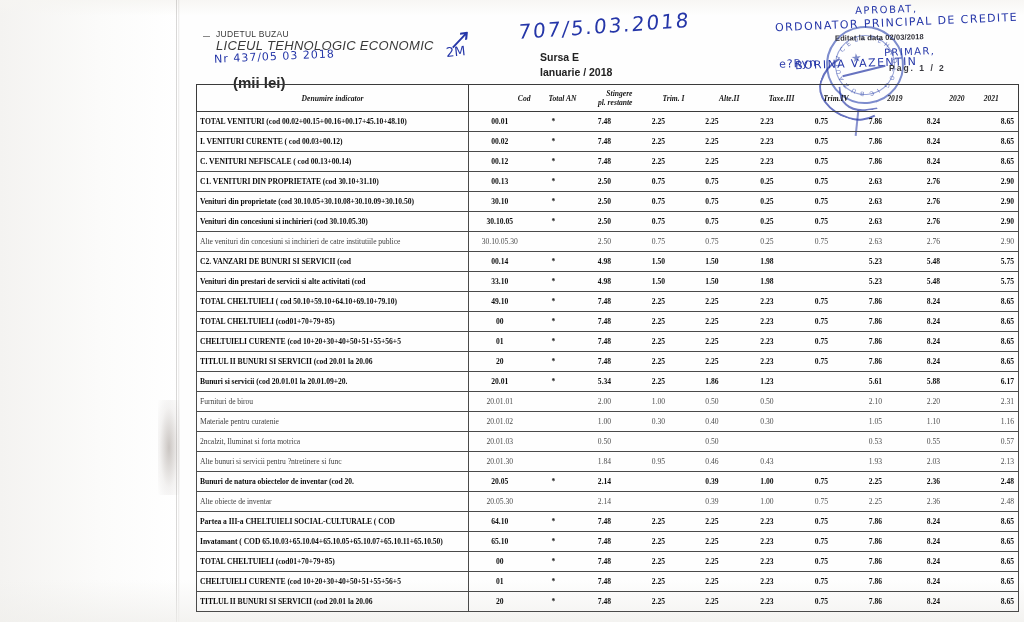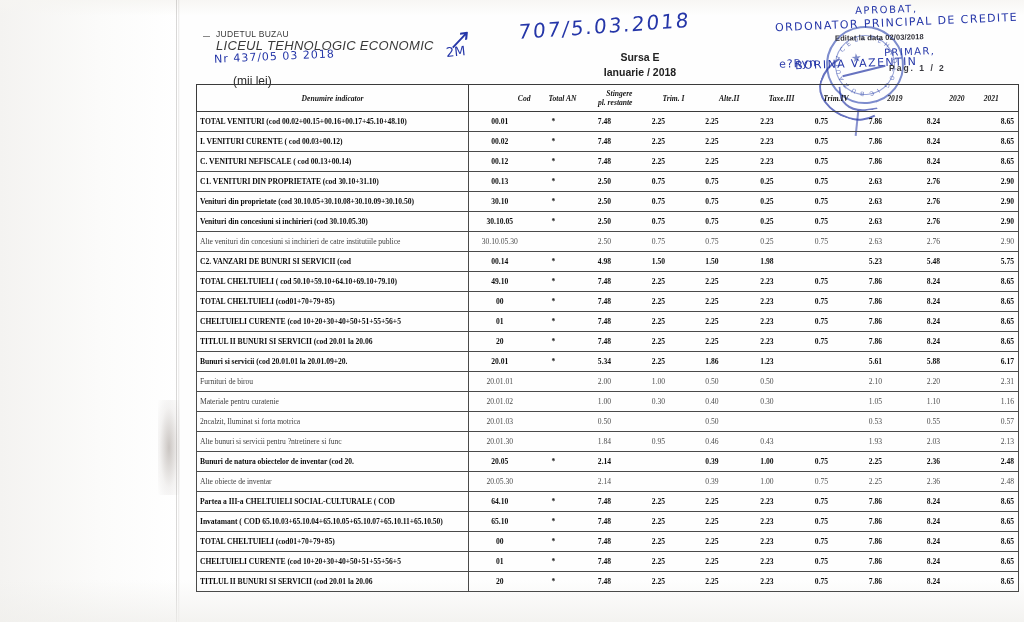--- a/index.html
+++ b/index.html
@@ -71,29 +71,28 @@
   .dash-mark {
     position: absolute;
     left: 203px; top: 36px;
     width: 7px; height: 1px;
     background: #888;
   }
   .mii-lei {
     position: absolute;
     left: 233px; top: 74px;
     font-family: "Liberation Sans", sans-serif;
-    font-size: 12px;
-    font-weight: normal;
+    font-size: 15px;
+    font-weight: bold;
     color: #2b2b2b;
   }
   .hdr-center {
     position: absolute;
     left: 540px; top: 50px;
     width: 200px;
-    text-align: center;
     font-family: "Liberation Sans", sans-serif;
     font-size: 10.5px;
     font-weight: bold;
     color: #222;
     line-height: 15px;
   }
 
   
   .hw {
     position: absolute;
@@ -514,20 +513,33 @@
             <td class="c-num">4.98</td>
             <td class="c-num">1.50</td>
             <td class="c-num">1.50</td>
             <td class="c-num">1.98</td>
             <td class="c-num"></td>
             <td class="c-num">5.23</td>
             <td class="c-num">5.48</td>
             <td class="c-last">5.75</td>
           </tr>
           <tr class="bold">
+            <td class="c-den">Venituri din prestari de servicii si alte activitati (cod</td>
+            <td class="c-num">33.10</td>
+            <td class="c-num">*</td>
+            <td class="c-num">4.98</td>
+            <td class="c-num">1.50</td>
+            <td class="c-num">1.50</td>
+            <td class="c-num">1.98</td>
+            <td class="c-num"></td>
+            <td class="c-num">5.23</td>
+            <td class="c-num">5.48</td>
+            <td class="c-last">5.75</td>
+          </tr>
+          <tr class="bold">
             <td class="c-den">TOTAL CHELTUIELI ( cod 50.10+59.10+64.10+69.10+79.10)</td>
             <td class="c-num">49.10</td>
             <td class="c-num">*</td>
             <td class="c-num">7.48</td>
             <td class="c-num">2.25</td>
             <td class="c-num">2.25</td>
             <td class="c-num">2.23</td>
             <td class="c-num">0.75</td>
             <td class="c-num">7.86</td>
             <td class="c-num">8.24</td>

